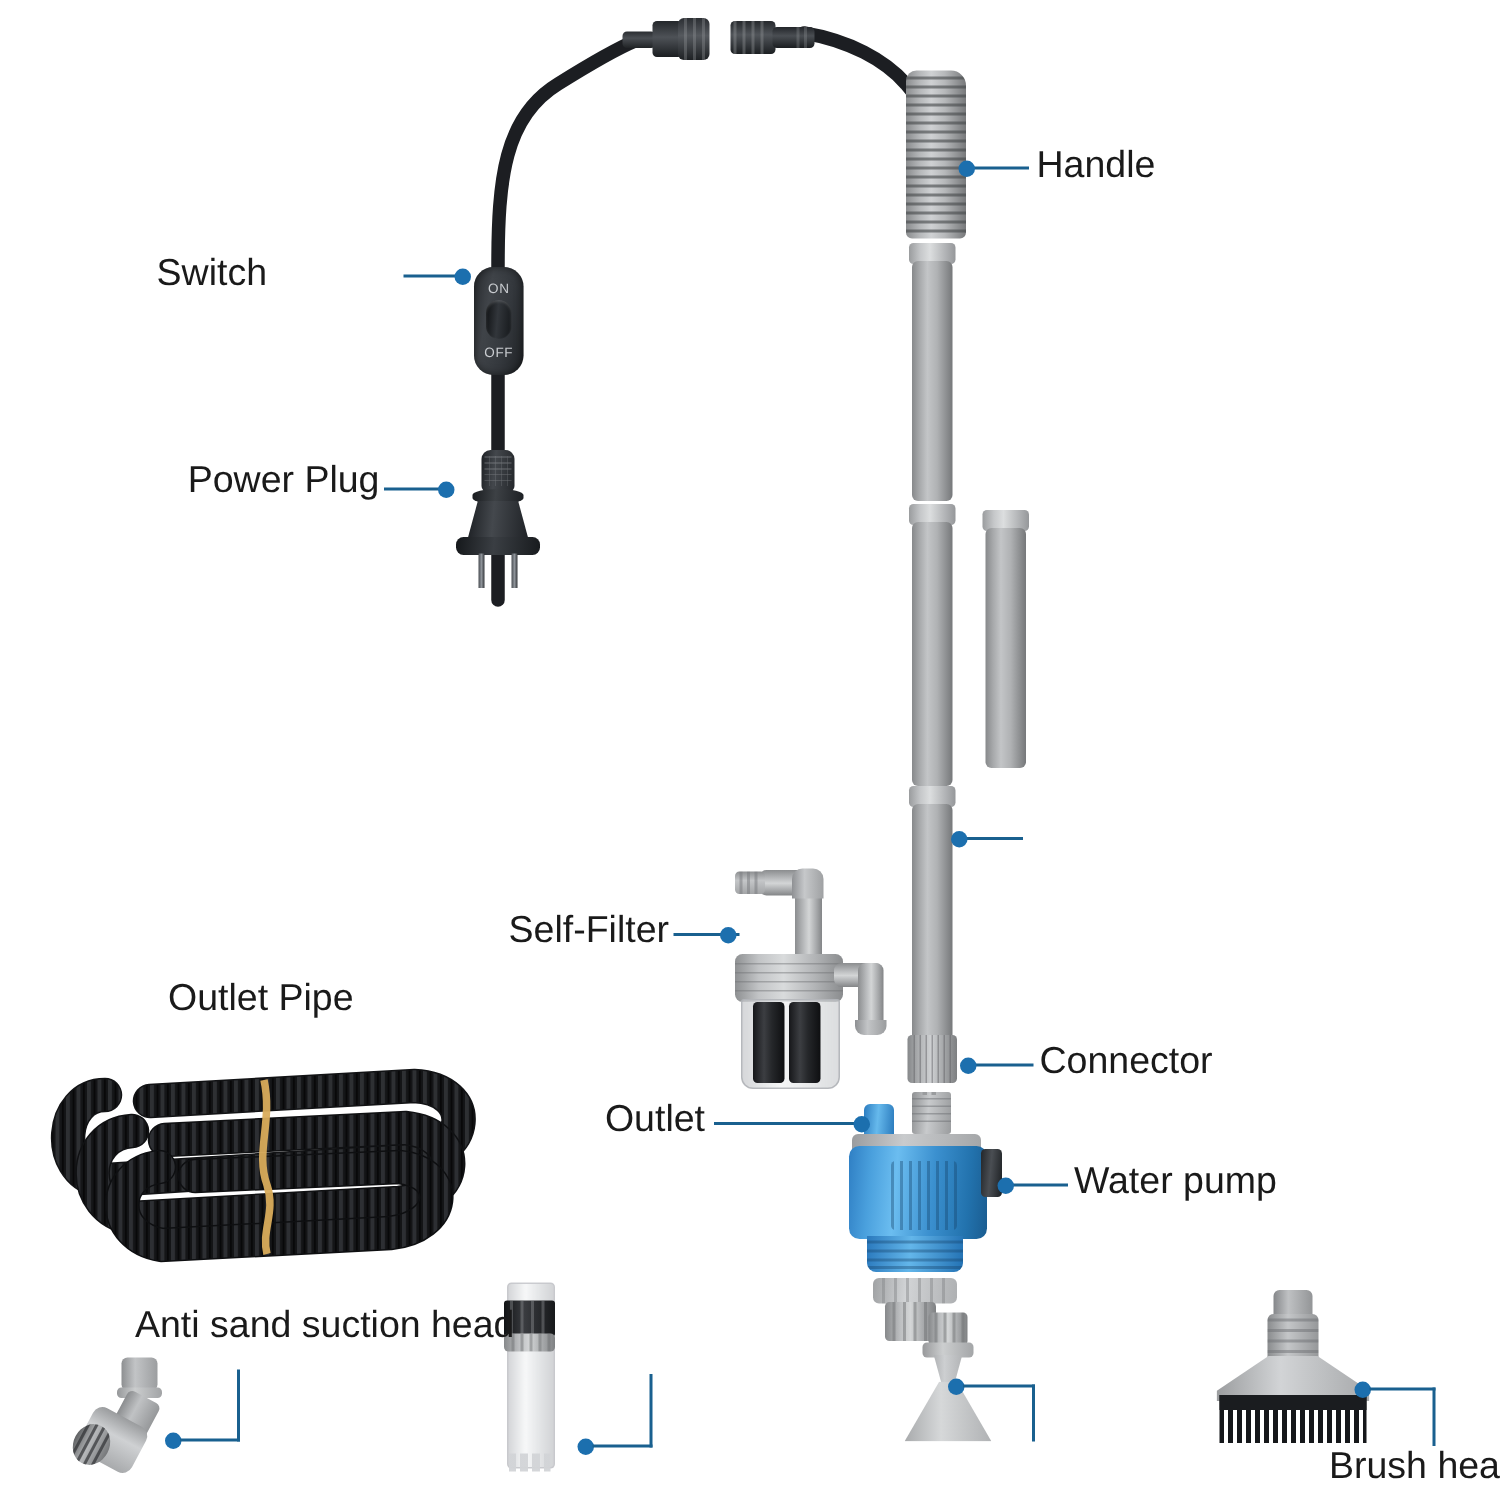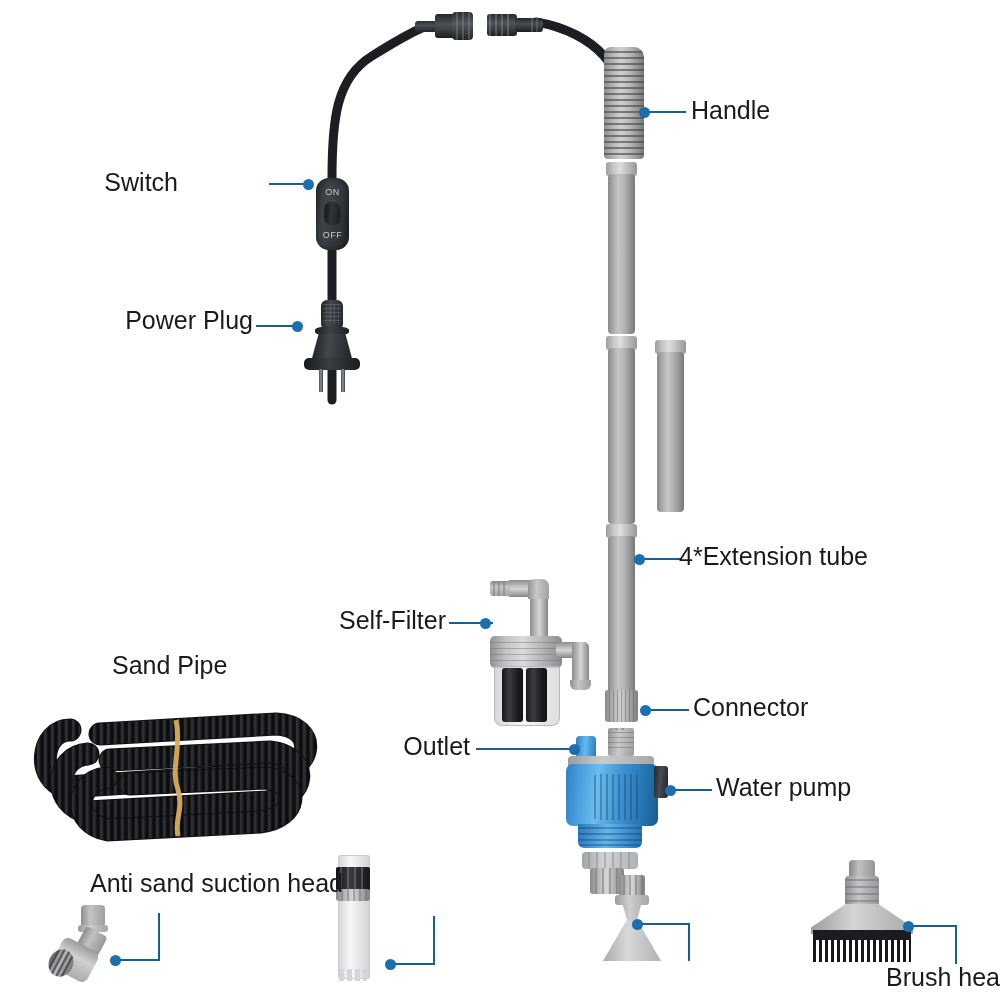--- a/index.html
+++ b/index.html
@@ -387,39 +387,38 @@
   <div class="leader lh" style="left:269px;top:183px;width:42px;"></div>
   <div class="dot" style="left:303px;top:179px;"></div>
   <div class="lbl" style="left:178px;top:170px;transform:translateX(-100%);">Switch</div>
 
   <div class="leader lh" style="left:256px;top:325px;width:44px;"></div>
   <div class="dot" style="left:292px;top:321px;"></div>
   <div class="lbl" style="left:253px;top:308px;transform:translateX(-100%);">Power Plug</div>
 
   <div class="leader lh" style="left:640px;top:558px;width:42px;"></div>
   <div class="dot" style="left:634px;top:554px;"></div>
-  <div class="lbl" style="left:679px;top:544px;">4*Extension tube</div>
 
   <div class="leader lh" style="left:449px;top:622px;width:44px;"></div>
   <div class="dot" style="left:480px;top:618px;"></div>
   <div class="lbl" style="left:446px;top:608px;transform:translateX(-100%);">Self-Filter</div>
 
   <div class="leader lh" style="left:649px;top:709px;width:40px;"></div>
   <div class="dot" style="left:640px;top:705px;"></div>
   <div class="lbl" style="left:693px;top:695px;">Connector</div>
 
   <div class="leader lh" style="left:476px;top:748px;width:98px;"></div>
   <div class="dot" style="left:569px;top:744px;"></div>
   <div class="lbl" style="left:470px;top:734px;transform:translateX(-100%);">Outlet</div>
 
   <div class="leader lh" style="left:674px;top:789px;width:38px;"></div>
   <div class="dot" style="left:665px;top:785px;"></div>
   <div class="lbl" style="left:716px;top:775px;">Water pump</div>
 
-  <div class="lbl" style="left:112px;top:653px;">Sand Pipe</div>
+  <div class="lbl" style="left:112px;top:653px;">Outlet Pipe</div>
 
   <div class="lbl" style="left:90px;top:871px;">Anti sand suction head</div>
   <div class="dot" style="left:110px;top:955px;"></div>
   <div class="leader lh" style="left:120px;top:959px;width:40px;"></div>
   <div class="leader lv" style="left:158px;top:913px;height:48px;"></div>
 
   <div class="dot" style="left:385px;top:959px;"></div>
   <div class="leader lh" style="left:395px;top:963px;width:40px;"></div>
   <div class="leader lv" style="left:433px;top:916px;height:49px;"></div>
 

